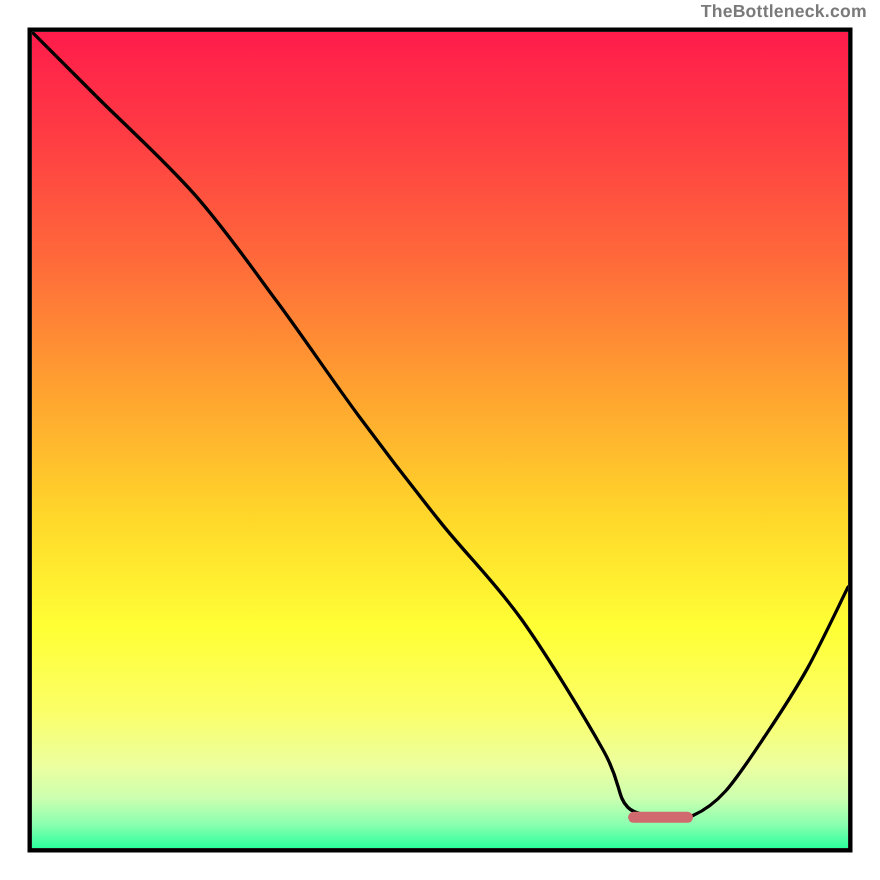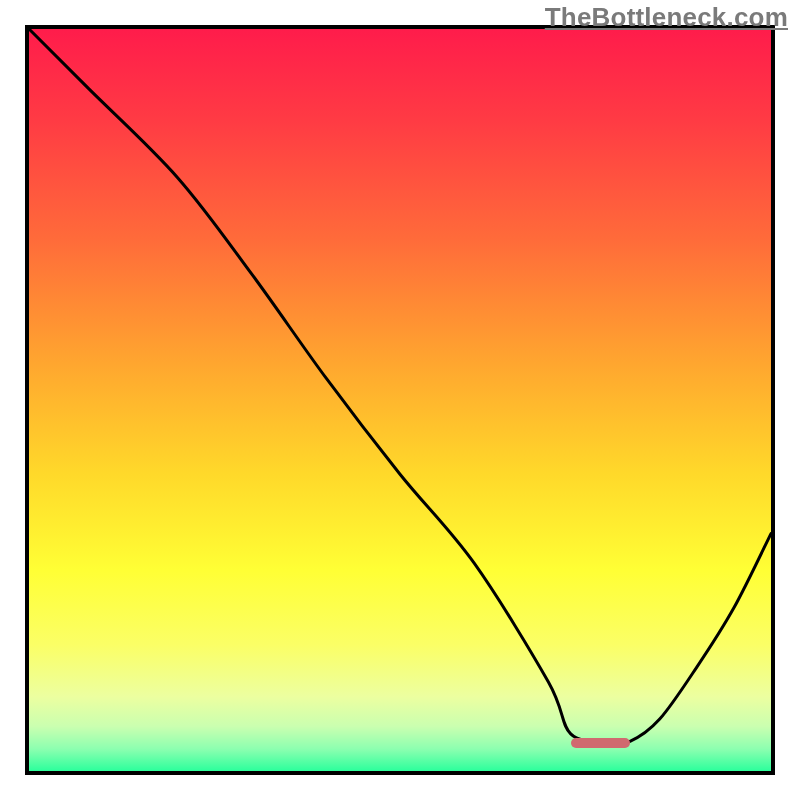--- a/index.html
+++ b/index.html
@@ -8,26 +8,25 @@
     width: 800px;
     height: 800px;
     background: #ffffff;
     font-family: Arial, Helvetica, sans-serif;
     overflow: hidden;
   }
   .watermark {
     position: absolute;
     top: 2px;
     right: 12px;
-    font-size: 26px;
+    font-size: 16px;
     font-weight: bold;
     color: #7a7a7a;
     letter-spacing: 0.2px;
     z-index: 10;
-    text-decoration: underline;
   }
   .plot-frame {
     position: absolute;
     left: 25px;
     top: 25px;
     width: 750px;
     height: 750px;
     border: 4px solid #000;
     box-sizing: border-box;
     overflow: hidden;

